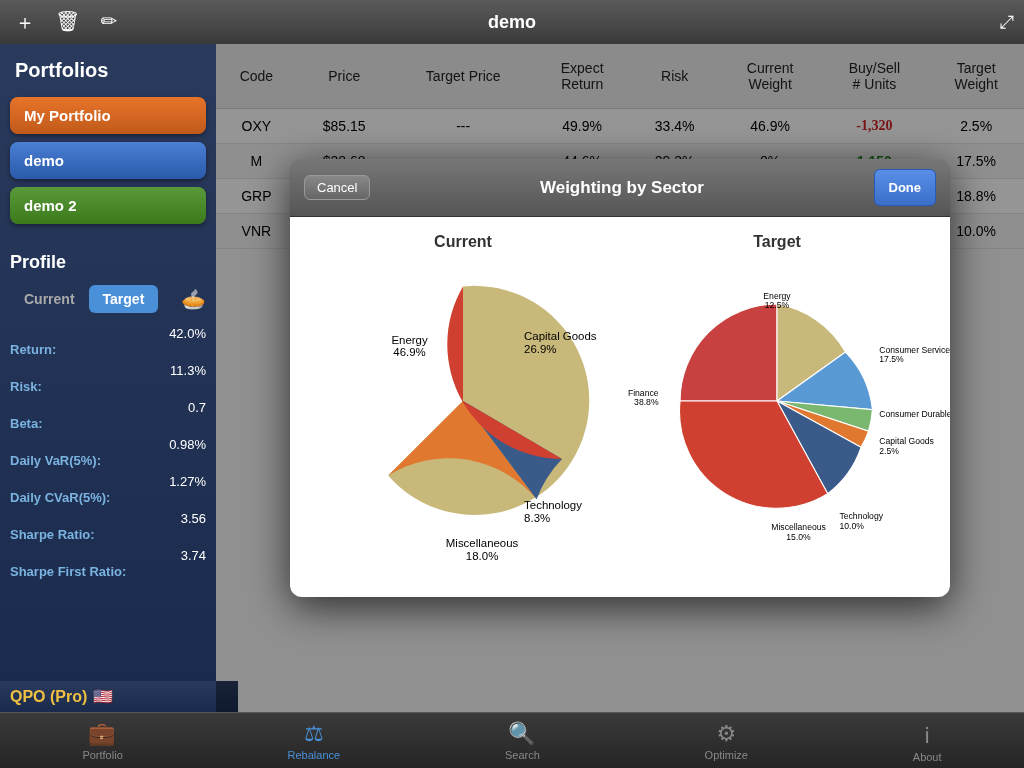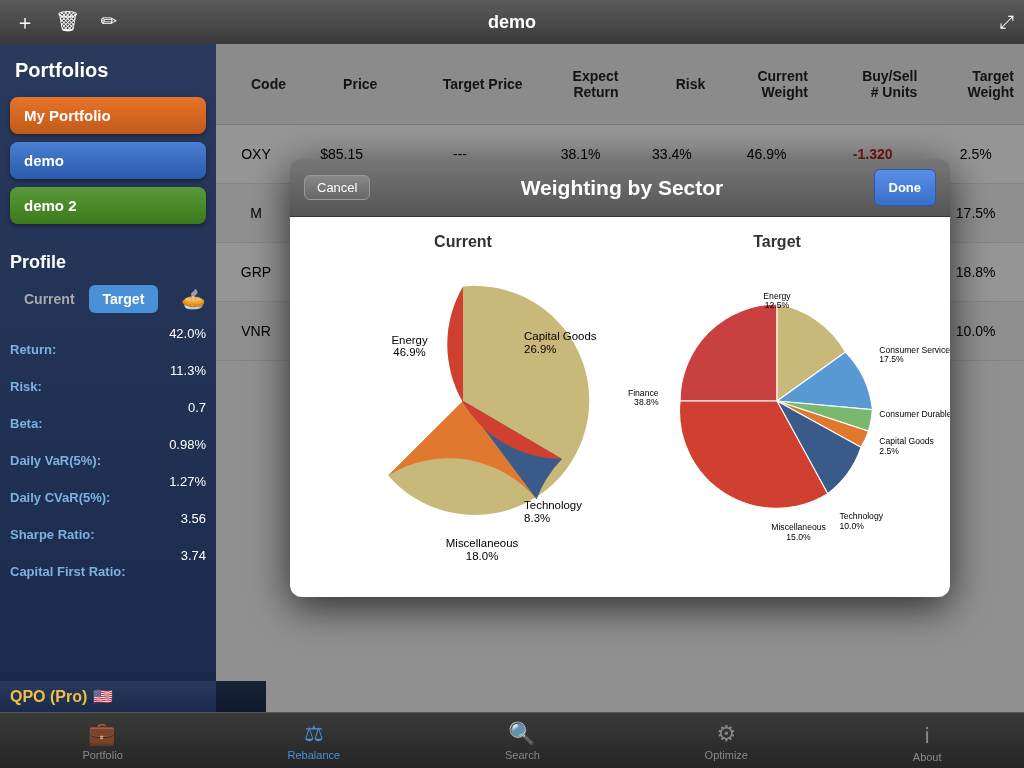--- a/index.html
+++ b/index.html
@@ -73,35 +73,35 @@
     .stat-label { color: #7ab3e0; font-size: 13px; font-weight: 600; margin-top: 16px; }
     .stat-value { color: #fff; font-size: 13px; }
 
     
     .content-area { flex: 1; background: #f0f0f0; overflow: hidden; position: relative; }
 
     
     .data-table { width: 100%; border-collapse: collapse; font-size: 14px; }
     .data-table th {
       background: #e8e8e8;
-      padding: 24px 10px;
-      text-align: right;
-      font-weight: 700;
+      padding: 16px 10px;
+      text-align: center;
+      font-weight: 400;
       color: #222;
       border-bottom: 1px solid #ccc;
       white-space: nowrap;
     }
     .data-table td {
-      padding: 21px 10px;
+      padding: 9px 10px;
       text-align: center;
       border-bottom: 1px solid #ddd;
       background: #f8f8f8;
     }
     .data-table tr:nth-child(even) td { background: #efefef; }
-    .red-val { color: #cc2222; font-weight: 600; }
+    .red-val { color: #cc2222; font-weight: 600; font-family: Liberation Serif, serif; }
     .green-val { color: #228822; font-weight: 600; }
 
     
     .modal-overlay {
       position: absolute;
       top: 0; left: 0; right: 0; bottom: 0;
       background: rgba(0,0,0,0.4);
       display: flex;
       align-items: center;
       justify-content: center;
@@ -117,21 +117,21 @@
       box-shadow: 0 10px 40px rgba(0,0,0,0.7);
       overflow: hidden;
     }
     .modal-header {
       display: flex;
       align-items: center;
       padding: 10px 14px;
       background: linear-gradient(to bottom, #777, #555);
       border-bottom: 1px solid #333;
     }
-    .modal-title { flex: 1; text-align: center; color: #fff; font-size: 21px; font-weight: 600; }
+    .modal-title { flex: 1; text-align: center; color: #fff; font-size: 17px; font-weight: 600; }
     .cancel-btn {
       background: linear-gradient(to bottom, #888, #666);
       color: #fff;
       border: 1px solid #999;
       border-radius: 6px;
       padding: 4px 12px;
       font-size: 13px;
       cursor: pointer;
     }
     .done-btn {
@@ -234,21 +234,21 @@
           </div>
           <div class="stat-row">
             <span class="stat-label">Daily CVaR(5%):</span>
                    <span class="stat-value">1.27%</span>
           </div>
           <div class="stat-row">
             <span class="stat-label">Sharpe Ratio:</span>
                    <span class="stat-value">3.56</span>
           </div>
           <div class="stat-row">
-            <span class="stat-label">Capital First Ratio:</span>
+            <span class="stat-label">Sharpe First Ratio:</span>
                    <span class="stat-value">3.74</span>
           </div>
         </div>
     </div>
   </div>
 
   <div class="content-area">
 
     <table class="data-table">
       <thead>
@@ -261,21 +261,21 @@
           <th>Current<br>Weight</th>
           <th>Buy/Sell<br># Units</th>
           <th>Target<br>Weight</th>
         </tr>
       </thead>
       <tbody id="table-body">
       <tr>
     <td>OXY</td>
     <td>$85.15</td>
     <td>---</td>
-    <td>38.1%</td>
+    <td>49.9%</td>
     <td>33.4%</td>
     <td>46.9%</td>
     <td class="red-val">-1,320</td>
     <td>2.5%</td>
   </tr>
           <tr>
     <td>M</td>
     <td>$38.68</td>
     <td>---</td>
     <td>44.6%</td>
@@ -394,16 +394,16 @@
   <div class="tab-item">
     <span class="tab-icon">⚙</span>
     <span class="tab-label">Optimize</span>
   </div>
   <div class="tab-item">
     <span class="tab-icon">ℹ</span>
     <span class="tab-label">About</span>
   </div>
 </div>
 
-<div style="position:fixed; bottom:56px; left:0; width:266px; background:linear-gradient(to bottom,#2a3a5c,#1a2a4c); padding:6px 10px; color:#f0c040; font-size:16px; font-weight:700; display:flex; align-items:center; gap:6px;">
+<div style="position:fixed; bottom:56px; left:0; width:238px; background:linear-gradient(to bottom,#2a3a5c,#1a2a4c); padding:6px 10px; color:#f0c040; font-size:16px; font-weight:700; display:flex; align-items:center; gap:6px;">
   <span>QPO (Pro)</span>
   <span>🇺🇸</span>
 </div>
 
 </body></html>

